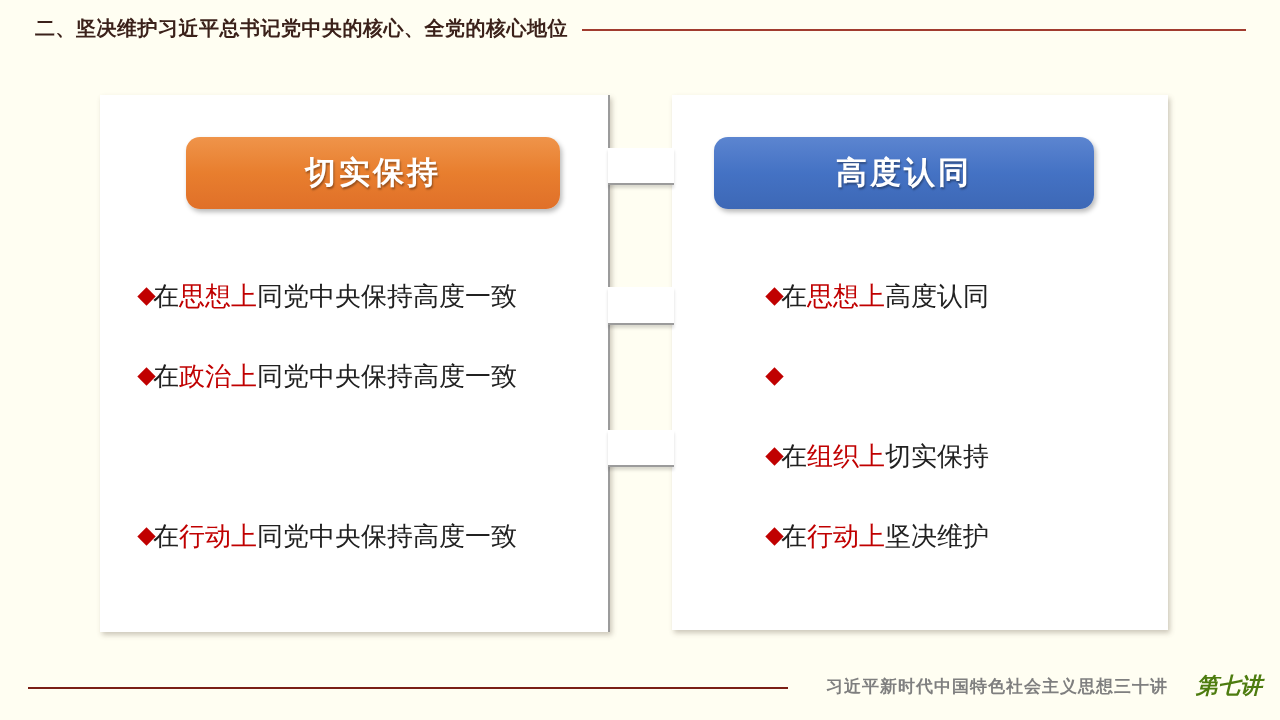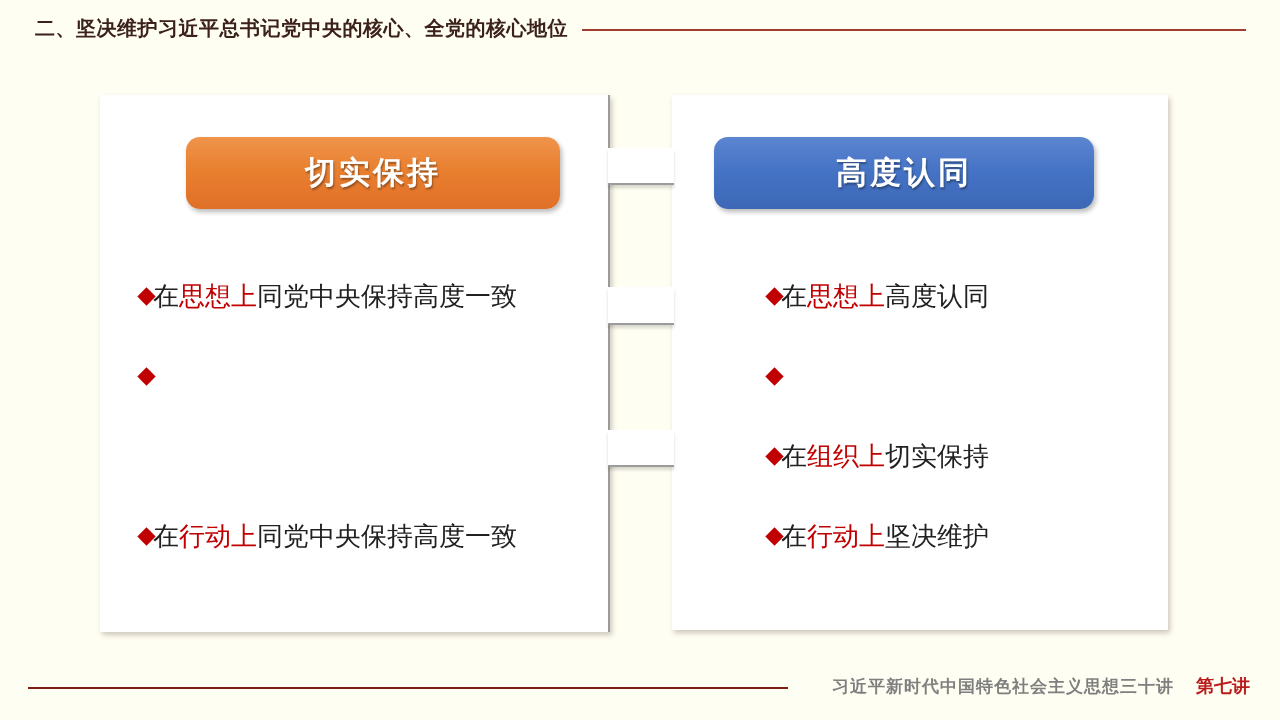--- a/index.html
+++ b/index.html
@@ -69,26 +69,26 @@
   .diamond {
     width:13px; height:13px; background:#c00000;
     transform:rotate(45deg); flex:0 0 13px;
   }
   .row-text { font-size:26px; font-weight:normal; color:#212121; white-space:nowrap; }
   .hl { color:#c00000; }
 
   
   .footer-rule { position:absolute; left:28px; top:687px; width:760px; height:2px; background:#7b1f15; }
   .footer-text {
-    position:absolute; top:672px; right:30px; height:28px;
-    display:flex; align-items:center; gap:22px;
+    position:absolute; top:672px; right:18px; height:28px;
+    display:flex; align-items:center; gap:28px;
   }
   .footer-series { font-size:17px; font-weight:bold; color:#7f7f7f; letter-spacing:1px; white-space:nowrap; }
   .footer-lecture {
-    font-size:18px; font-weight:bold; color:#b91c1c; 
+    font-size:22px; font-weight:bold; color:#4d7c0f; font-style:italic;
     font-family:"DejaVu Serif","Liberation Serif",serif; white-space:nowrap;
   }
 </style>
 </head>
 <body>
 
 <div class="slide">
 
   <div class="title">二、坚决维护习近平总书记党中央的核心、全党的核心地位</div>
   <div class="title-rule"></div>
@@ -99,20 +99,21 @@
 
   <section class="card card-left">
     <div class="pill pill-orange">切实保持</div>
 
     <div class="row row-1">
       <span class="diamond"></span>
       <span class="row-text"><span>在</span><span class="hl">思想上</span><span>同党中央保持高度一致</span></span>
     </div>
     <div class="row row-2">
       <span class="diamond"></span>
+      <span class="row-text"><span>在</span><span class="hl">政治上</span><span>同党中央保持高度一致</span></span>
     </div>
     <div class="row row-4">
       <span class="diamond"></span>
       <span class="row-text"><span>在</span><span class="hl">行动上</span><span>同党中央保持高度一致</span></span>
     </div>
   </section>
 
   <section class="card card-right">
     <div class="pill pill-blue">高度认同</div>
 

